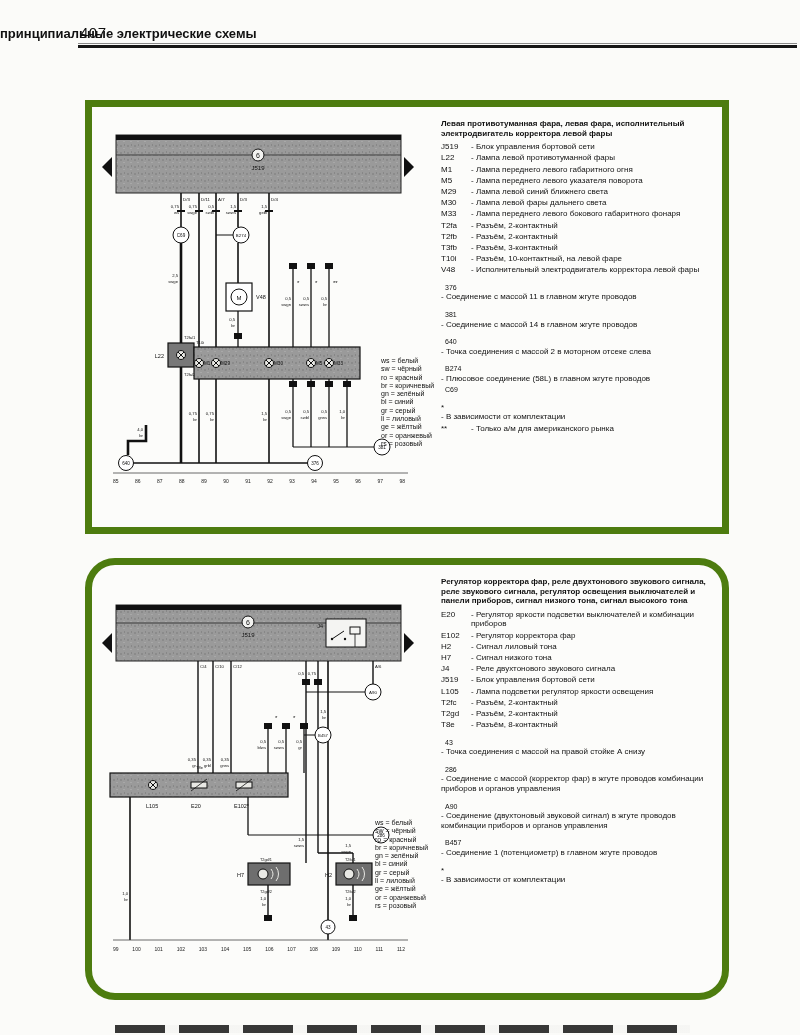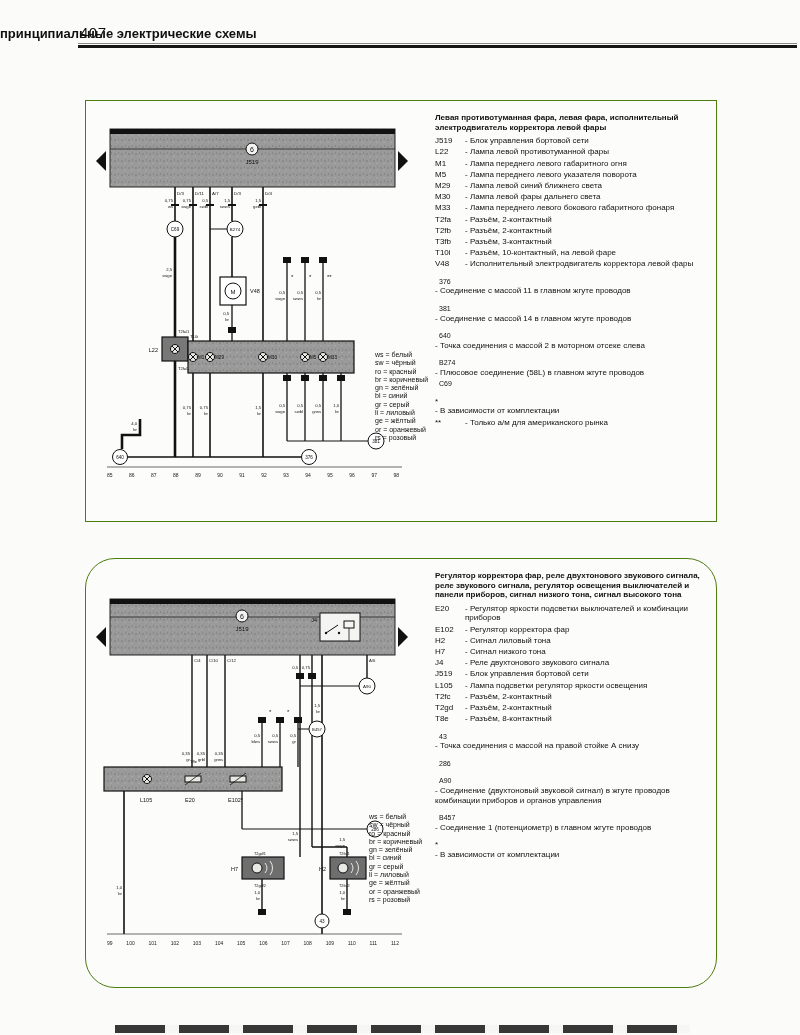--- a/index.html
+++ b/index.html
@@ -5,21 +5,21 @@
   html,body{margin:0;padding:0;}
   body{width:800px;height:1035px;position:relative;background:#fbfbf9;
        font-family:"Liberation Sans",sans-serif;color:#111;overflow:hidden;}
   .abs{position:absolute;}
   
   #page-num{left:80px;top:24px;font-size:15px;font-weight:normal;letter-spacing:.5px;}
   #hdr-title{left:0;top:26px;width:800px;text-align:left;font-size:13px;font-weight:bold;}
   #hdr-rule-thin{left:78px;top:43px;width:719px;height:1px;background:#8a8a8a;}
   #hdr-rule{left:78px;top:45px;width:719px;height:3px;background:#151515;}
   
-  .panel{position:absolute;border:1px solid #4d7c0f;background:#fcfcfa;}
+  .panel{position:absolute;border:7px solid #4d7c0f;background:#fcfcfa;}
   #panel1{left:85px;top:100px;width:630px;height:420px;}
   #panel2{left:85px;top:558px;width:630px;height:428px;border-radius:30px;}
   
   .legend{position:absolute;left:349px;top:12px;width:268px;font-size:8px;line-height:9.6px;}
   .legend-title{font-weight:bold;margin-bottom:4px;}
   .lrow{display:flex;margin-top:1.6px;}
   .lcode{width:30px;flex:none;}
   .ltext{flex:1;}
   .ltext::before{content:"- ";white-space:pre;}
   .gap{margin-top:8px;flex-direction:column;}
@@ -606,20 +606,21 @@
           <span class="ltext">Разъём, 8-контактный</span>
         </div>
 
         <div class="lrow gap num">
           <span class="lcode">43</span>
           <span class="ltext">Точка соединения с массой на правой стойке А снизу</span>
         </div>
 
         <div class="lrow gap num">
           <span class="lcode">286</span>
+          <span class="ltext">Соединение с массой (корректор фар) в жгуте проводов комбинации приборов и органов управления</span>
         </div>
 
         <div class="lrow gap num">
           <span class="lcode">A90</span>
           <span class="ltext">Соединение (двухтоновый звуковой сигнал) в жгуте проводов комбинации приборов и органов управления</span>
         </div>
 
         <div class="lrow gap num">
           <span class="lcode">B457</span>
           <span class="ltext">Соединение 1 (потенциометр) в главном жгуте проводов</span>

